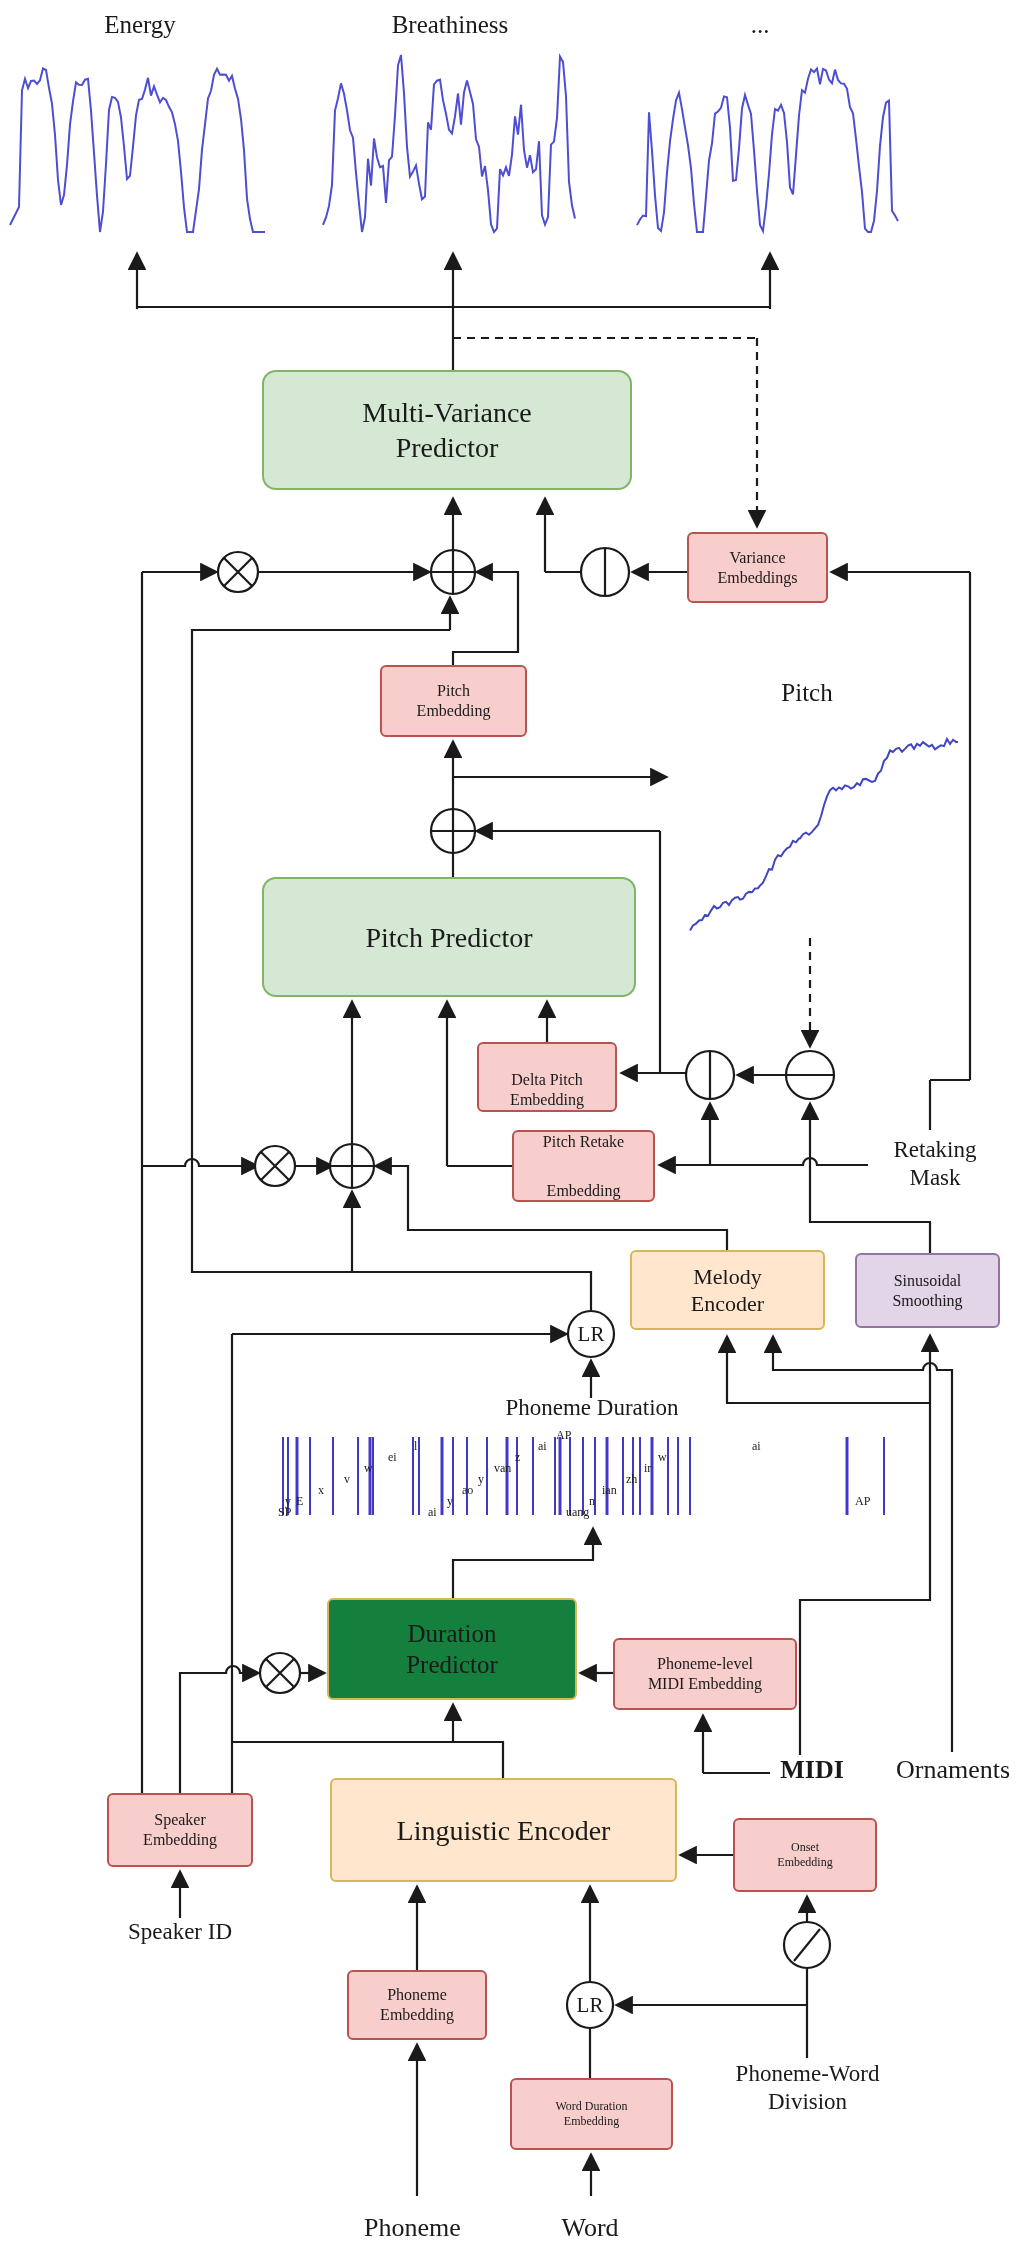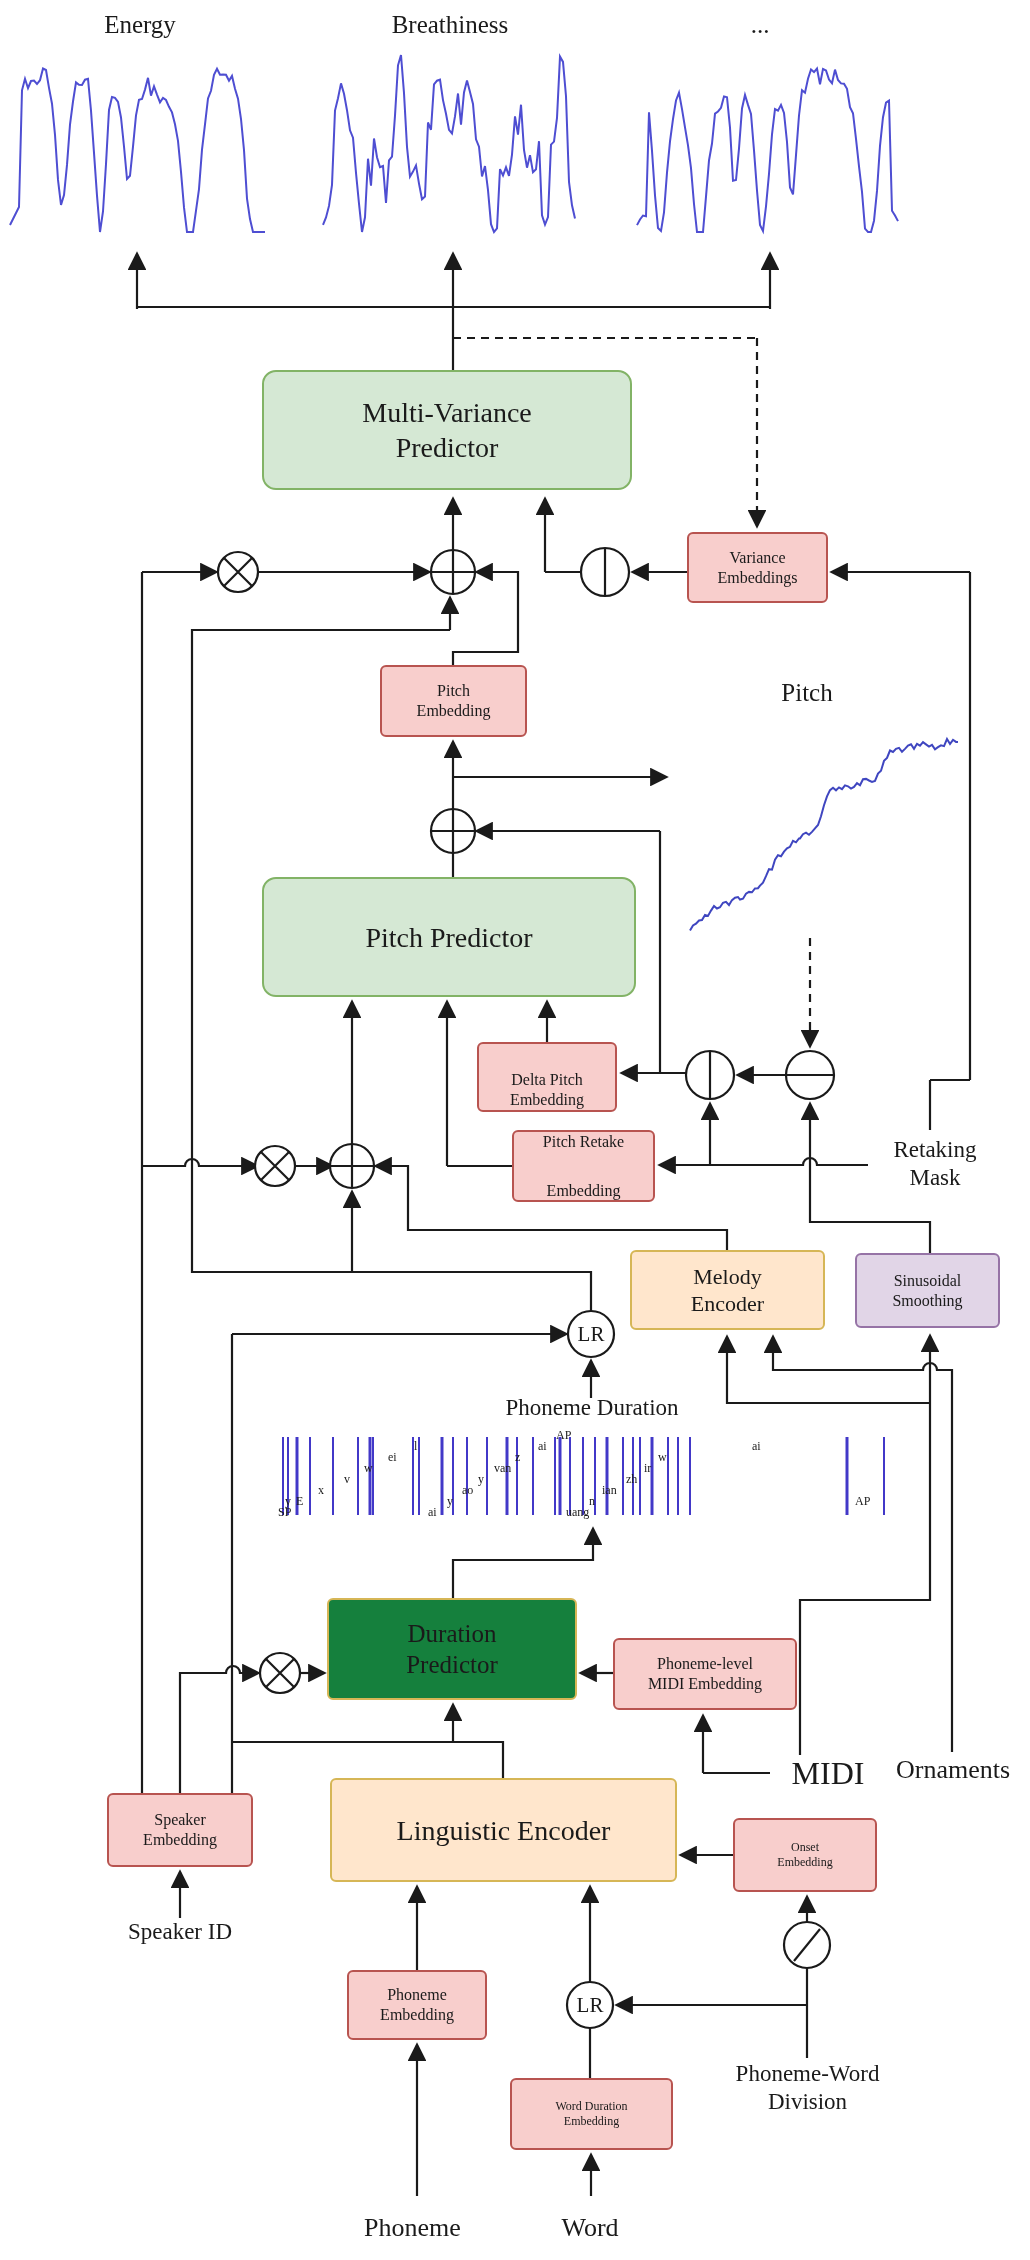--- a/index.html
+++ b/index.html
@@ -286,21 +286,21 @@
     <span>Word Duration</span>
       <span>Embedding</span>
   </div>
 
   <div class="lbl" style="left:757px;top:678px;width:100px;font-size:25px;">Pitch</div>
   <div class="lbl" style="left:860px;top:1136px;width:150px;font-size:23px;">
     <div>Retaking</div>
       <div>Mask</div>
   </div>
   <div class="lbl" style="left:442px;top:1394px;width:300px;font-size:23px;">Phoneme Duration</div>
-  <div class="lbl" style="left:773px;top:1754px;width:110px;font-size:32px;">MIDI</div>
+  <div class="lbl" style="left:757px;top:1754px;width:110px;font-size:26px;font-weight:bold;">MIDI</div>
   <div class="lbl" style="left:878px;top:1754px;width:150px;font-size:26px;">Ornaments</div>
   <div class="lbl" style="left:100px;top:1918px;width:160px;font-size:23px;">Speaker ID</div>
   <div class="lbl" style="left:705px;top:2060px;width:205px;font-size:23px;">
     <div>Phoneme-Word</div>
       <div>Division</div>
   </div>
   <div class="lbl" style="left:340px;top:2212px;width:145px;font-size:26px;">Phoneme</div>
   <div class="lbl" style="left:530px;top:2212px;width:120px;font-size:26px;">Word</div>
 </div>
 

